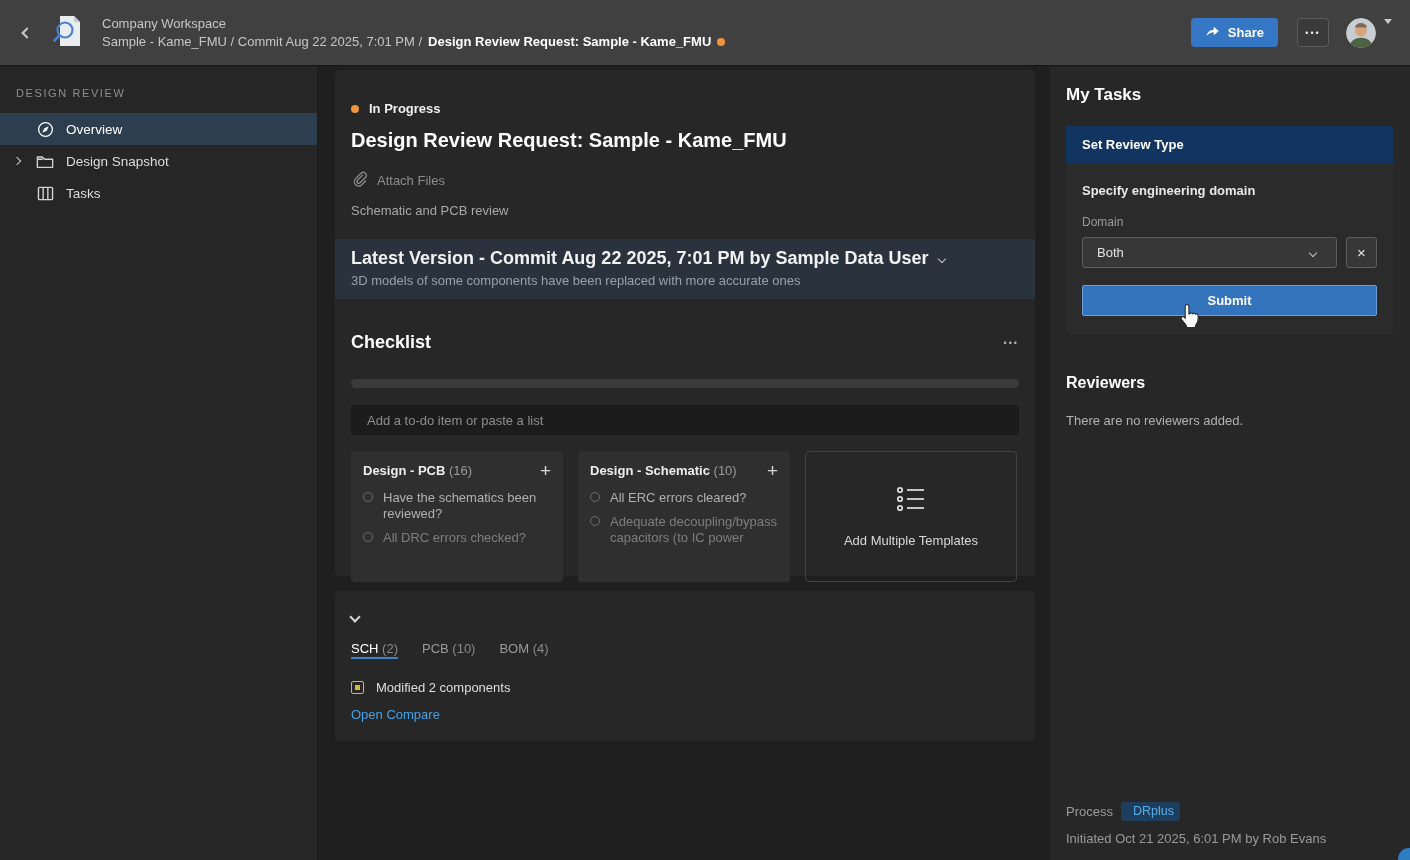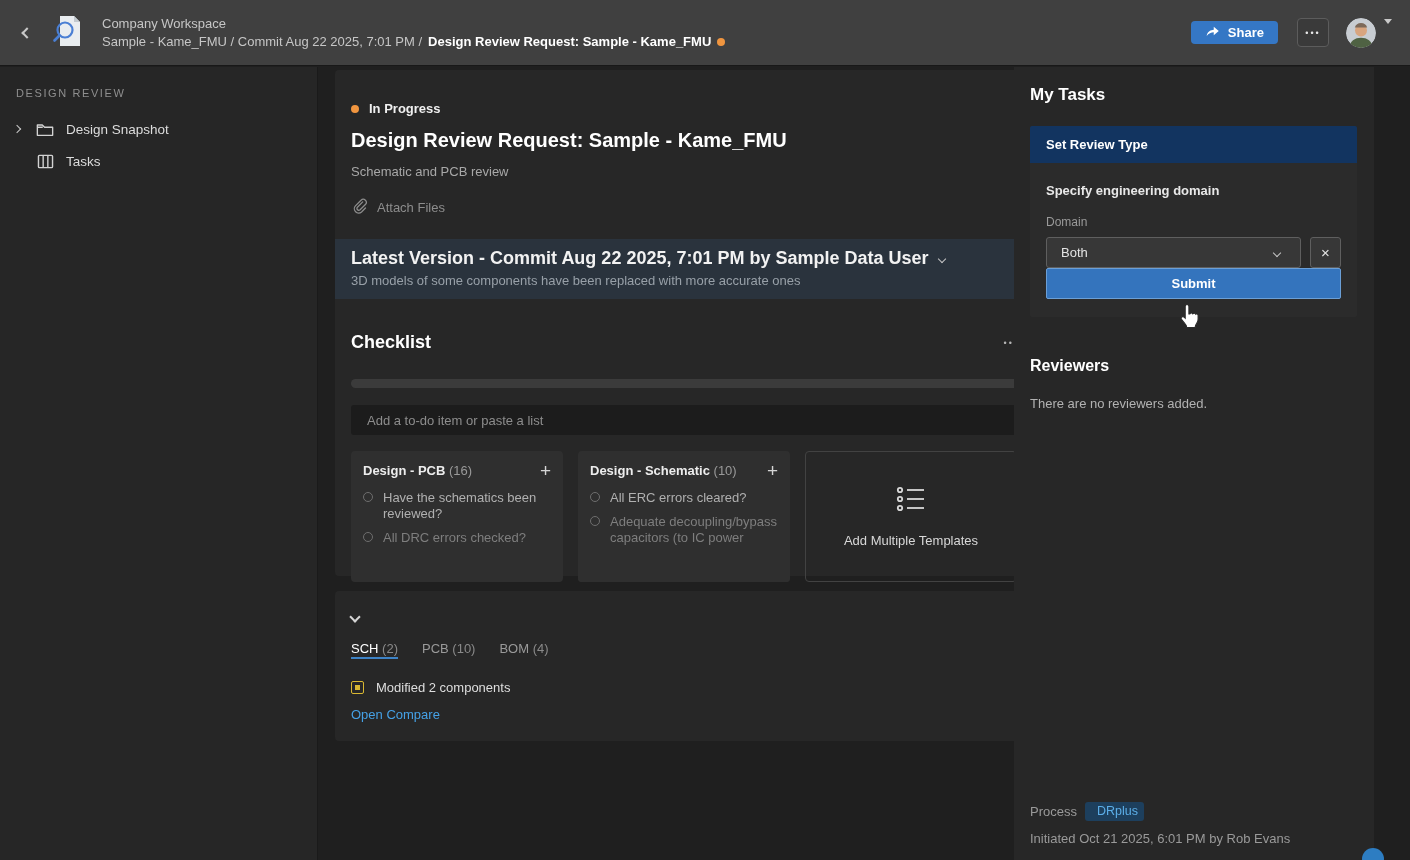--- a/index.html
+++ b/index.html
@@ -17,21 +17,21 @@
   .chev.left  { transform:rotate(135deg); }
   .chev.right { transform:rotate(-45deg); width:6px; height:6px; border-width:1.5px; }
   .chev.down  { transform:rotate(45deg); width:6px; height:6px; border-width:1.5px; }
   .app-logo { margin-left:8px; }
   .hdr-text { margin-left:17px; line-height:18px; }
   .hdr-line1 { font-size:13px; color:#c6c6c6; }
   .hdr-line2 { font-size:13px; color:#c6c6c6; display:flex; align-items:center; gap:6px; }
   .hdr-line2 .current { color:#ffffff; font-weight:bold; }
   .dot { width:8px; height:8px; border-radius:50%; background:#f0953f; display:inline-block; }
   .hdr-right { margin-left:auto; display:flex; align-items:center; margin-right:18px; }
-  .share-btn { height:23px; padding:0 14px; background:#3577c5; border-radius:4px;
+  .share-btn { height:29px; padding:0 14px; background:#3577c5; border-radius:4px;
                display:flex; align-items:center; gap:8px; color:#fff; font-size:13px;
                font-weight:bold; cursor:pointer; }
   .more-btn { width:32px; height:29px; margin-left:19px; background:#3a3a3a;
               border:1px solid #5c5c5c; border-radius:4px; display:flex; align-items:center;
               justify-content:center; color:#e8e8e8; font-size:9px; letter-spacing:2px;
               cursor:pointer; }
   .avatar { width:30px; height:30px; margin-left:17px; border-radius:50%; overflow:hidden;
             cursor:pointer; }
   .avatar-caret { margin-left:8px; cursor:pointer; }
   .caret-solid { width:0; height:0; border-left:4px solid transparent;
@@ -101,37 +101,37 @@
   .tab .cnt { color:#8a8a8a; }
   .tab.active { color:#ffffff; border-bottom:2px solid #3e83c6; }
   .modified-row { margin-top:21px; display:flex; align-items:center; gap:12px; font-size:13px;
                   color:#dedede; }
   .mod-icon { width:13px; height:13px; border:1.5px solid #d9b832; border-radius:2px;
               display:flex; align-items:center; justify-content:center; }
   .mod-icon i { width:5px; height:5px; background:#d9b832; display:block; }
   .link { margin-top:12px; font-size:13px; color:#45a1e6; cursor:pointer; width:max-content; }
 
   
-  .panel { position:absolute; left:1014px; top:67px; width:360px; height:793px;
+  .panel { position:absolute; left:1050px; top:67px; width:360px; height:793px;
            background:#272727; }
   .panel-title { padding:18px 16px 0 16px; font-size:17px; font-weight:bold; color:#ffffff; }
   .task-card { margin:21px 17px 0 16px; border-radius:2px; overflow:hidden; }
   .task-head { height:37px; background:#123460; display:flex; align-items:center;
                padding-left:16px; font-size:13px; font-weight:bold; color:#ffffff; }
   .task-body { background:#2b2b2b; padding:20px 16px 18px 16px; }
   .task-prompt { font-size:13px; font-weight:bold; color:#e8e8e8; }
   .field-label { margin-top:17px; font-size:12px; color:#9a9a9a; }
   .field-row { margin-top:8px; display:flex; gap:9px; }
   .select { flex:1; height:31px; background:#373737; border:1px solid #5f5f5f; border-radius:3px;
             display:flex; align-items:center; justify-content:space-between; padding:0 20px 0 14px;
             font-size:13px; color:#e4e4e4; cursor:pointer; }
   .clear-btn { width:31px; height:31px; background:#373737; border:1px solid #5f5f5f;
                border-radius:3px; display:flex; align-items:center; justify-content:center;
                color:#e4e4e4; font-size:15px; cursor:pointer; }
-  .submit-btn { width:100%; height:31px; background:#3474bd;
+  .submit-btn { margin-top:17px; width:100%; height:31px; background:#3474bd;
                 border:1px solid #6b9fd6; border-radius:2px; color:#ffffff; font-size:13px;
                 font-weight:bold; display:flex; align-items:center; justify-content:center;
                 cursor:pointer; }
   .reviewers-title { padding:40px 16px 0 16px; font-size:16px; font-weight:bold; color:#ffffff; }
   .reviewers-empty { padding:21px 16px 0 16px; font-size:13px; color:#b2b2b2; }
   .panel-footer { position:absolute; left:16px; bottom:14px; }
   .process-row { display:flex; align-items:center; gap:8px; font-size:13px; color:#9a9a9a; }
   .badge { background:#1d3f5d; color:#5caee8; font-size:12.5px; padding:2px 6px 3px 12px;
            border-radius:3px; cursor:pointer; }
   .initiated { margin-top:10px; font-size:13px; color:#9a9a9a; }
@@ -192,20 +192,30 @@
     </div>
     <div class="avatar-caret">
       <span class="caret-solid"></span>
     </div>
   </div>
 </div>
 
 <div class="sidebar">
   <div class="side-label">DESIGN REVIEW</div>
   <div class="side-nav">
+    <div class="side-item selected">
+      <span class="expander"></span>
+      <span class="s-icon">
+        <svg width="17" height="17" viewBox="0 0 18 18">
+          <circle cx="9" cy="9" r="7.3" fill="none" stroke="#fff" stroke-width="1.4"></circle>
+          <polygon points="12.4,5.6 10.3,10.3 5.6,12.4 7.7,7.7" fill="#fff"></polygon>
+        </svg>
+      </span>
+      <span>Overview</span>
+    </div>
     <div class="side-item">
       <span class="expander">
           <span class="chev right"></span>
         </span>
       <span class="s-icon">
         <svg width="18" height="15" viewBox="0 0 20 16">
           <path d="M1.5 3.5 v11 h17 v-9 h-9 l-2.5-2.5 h-5.5 z M1.5 5.5 h6" fill="none" stroke="#d2d2d2" stroke-width="1.5" stroke-linejoin="round"></path>
         </svg>
       </span>
       <span>Design Snapshot</span>
@@ -225,31 +235,31 @@
 </div>
 
 <div class="page">
 
   <div class="main-card">
     <div class="pad status-row">
       <span class="dot"></span>
       <span>In Progress</span>
     </div>
     <div class="pad main-title">Design Review Request: Sample - Kame_FMU</div>
-    <div class="pad main-sub">Schematic and PCB review</div>
     <div class="pad">
       <div class="attach-row">
         <span>
           <svg width="17" height="18" viewBox="0 0 20 20">
             <path d="M13.8 5.2 L7.6 11.4 a2.2 2.2 0 0 0 3.1 3.1 L16.9 8.3 a3.6 3.6 0 0 0 -5.1 -5.1 L5.2 9.8 a5.1 5.1 0 0 0 7.2 7.2 L17 12.4" fill="none" stroke="#8d8d8d" stroke-width="1.5" stroke-linecap="round"></path>
           </svg>
         </span>
         <span>Attach Files</span>
       </div>
     </div>
+    <div class="pad main-sub">Schematic and PCB review</div>
 
     <div class="version-banner">
       <div class="vb-title">
         <span>Latest Version - Commit Aug 22 2025, 7:01 PM by Sample Data User</span>
         <span class="chev down" style="border-color:#c5c5c5"></span>
       </div>
       <div class="vb-desc">3D models of some components have been replaced with more accurate ones</div>
     </div>
 
     <div class="pad section-head">

